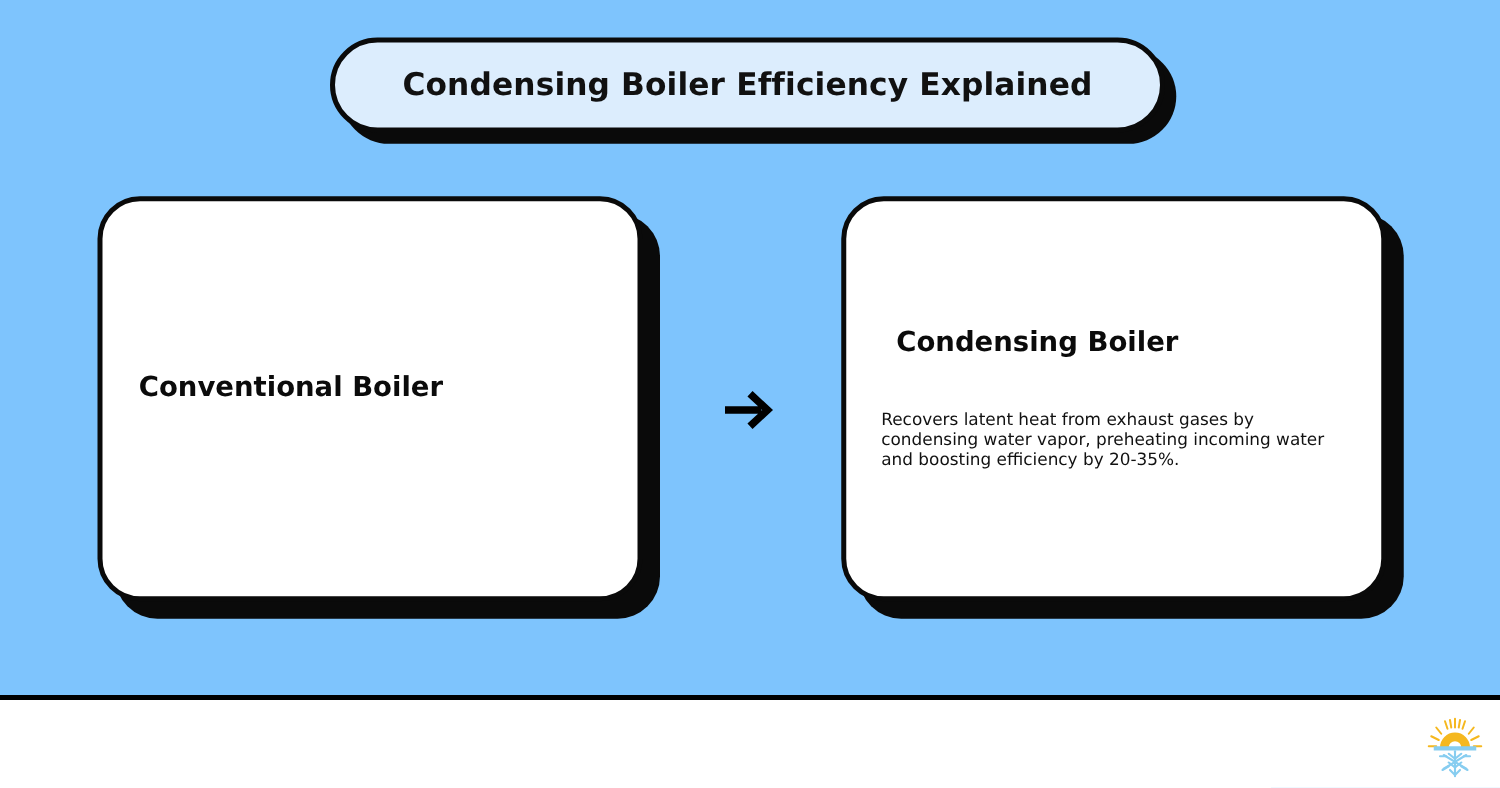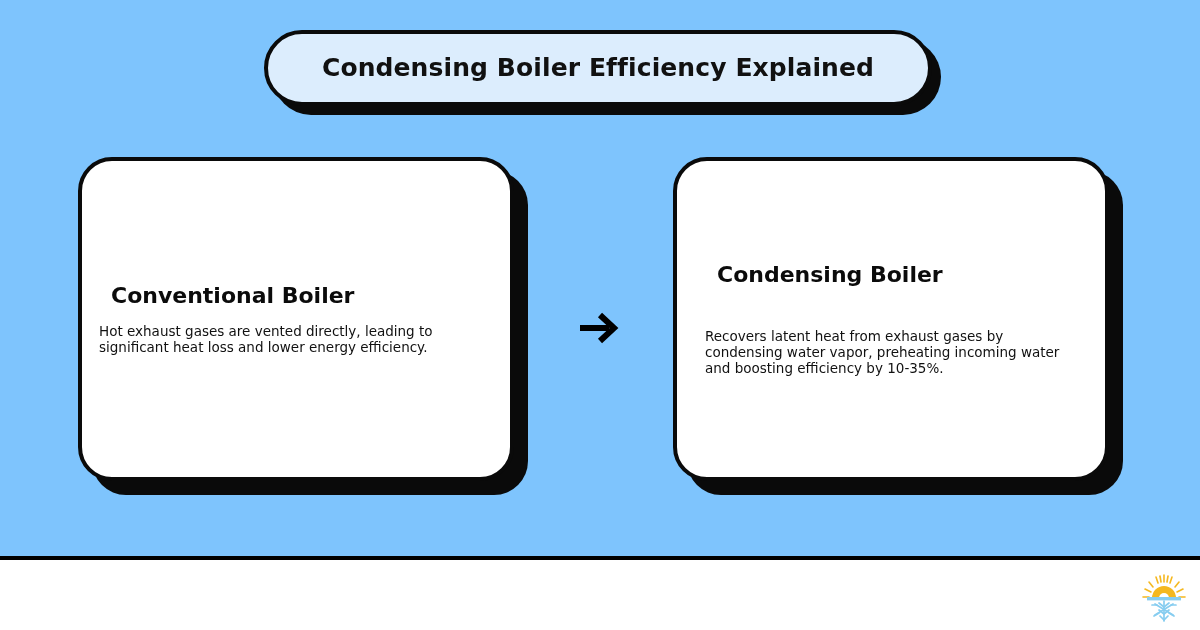--- a/index.html
+++ b/index.html
@@ -134,32 +134,31 @@
 <div class="infographic">
 
   <div class="stage">
 
     <div class="title-pill">
       <div class="title-text">Condensing Boiler Efficiency Explained</div>
     </div>
 
     <div class="card card-left">
       <div class="card-title">Conventional Boiler</div>
-      <div class="card-body">Hot exhaust gases are vented directly, leading to significant heat loss and lower energy efficiency.</div>
     </div>
 
     <div class="arrow">
       <svg width="46" height="42" viewBox="0 0 46 42" aria-hidden="true">
         <path d="M4 21 H33 M24 8 L38 21 L24 34" fill="none" stroke="#000000" stroke-width="6" stroke-linecap="butt" stroke-linejoin="miter"></path>
       </svg>
     </div>
 
     <div class="card card-right">
       <div class="card-title">Condensing Boiler</div>
-      <div class="card-body">Recovers latent heat from exhaust gases by condensing water vapor, preheating incoming water and boosting efficiency by 10-35%.</div>
+      <div class="card-body">Recovers latent heat from exhaust gases by condensing water vapor, preheating incoming water and boosting efficiency by 20-35%.</div>
     </div>
 
   </div>
 
   <div class="footer">
     <div class="logo">
       <svg width="52" height="52" viewBox="0 0 52 52" aria-hidden="true">
         <g stroke="#f5b81f" stroke-width="1.6" stroke-linecap="round">
           <line x1="26" y1="3" x2="26" y2="10"></line>
           <line x1="18" y1="5" x2="20" y2="11"></line>

